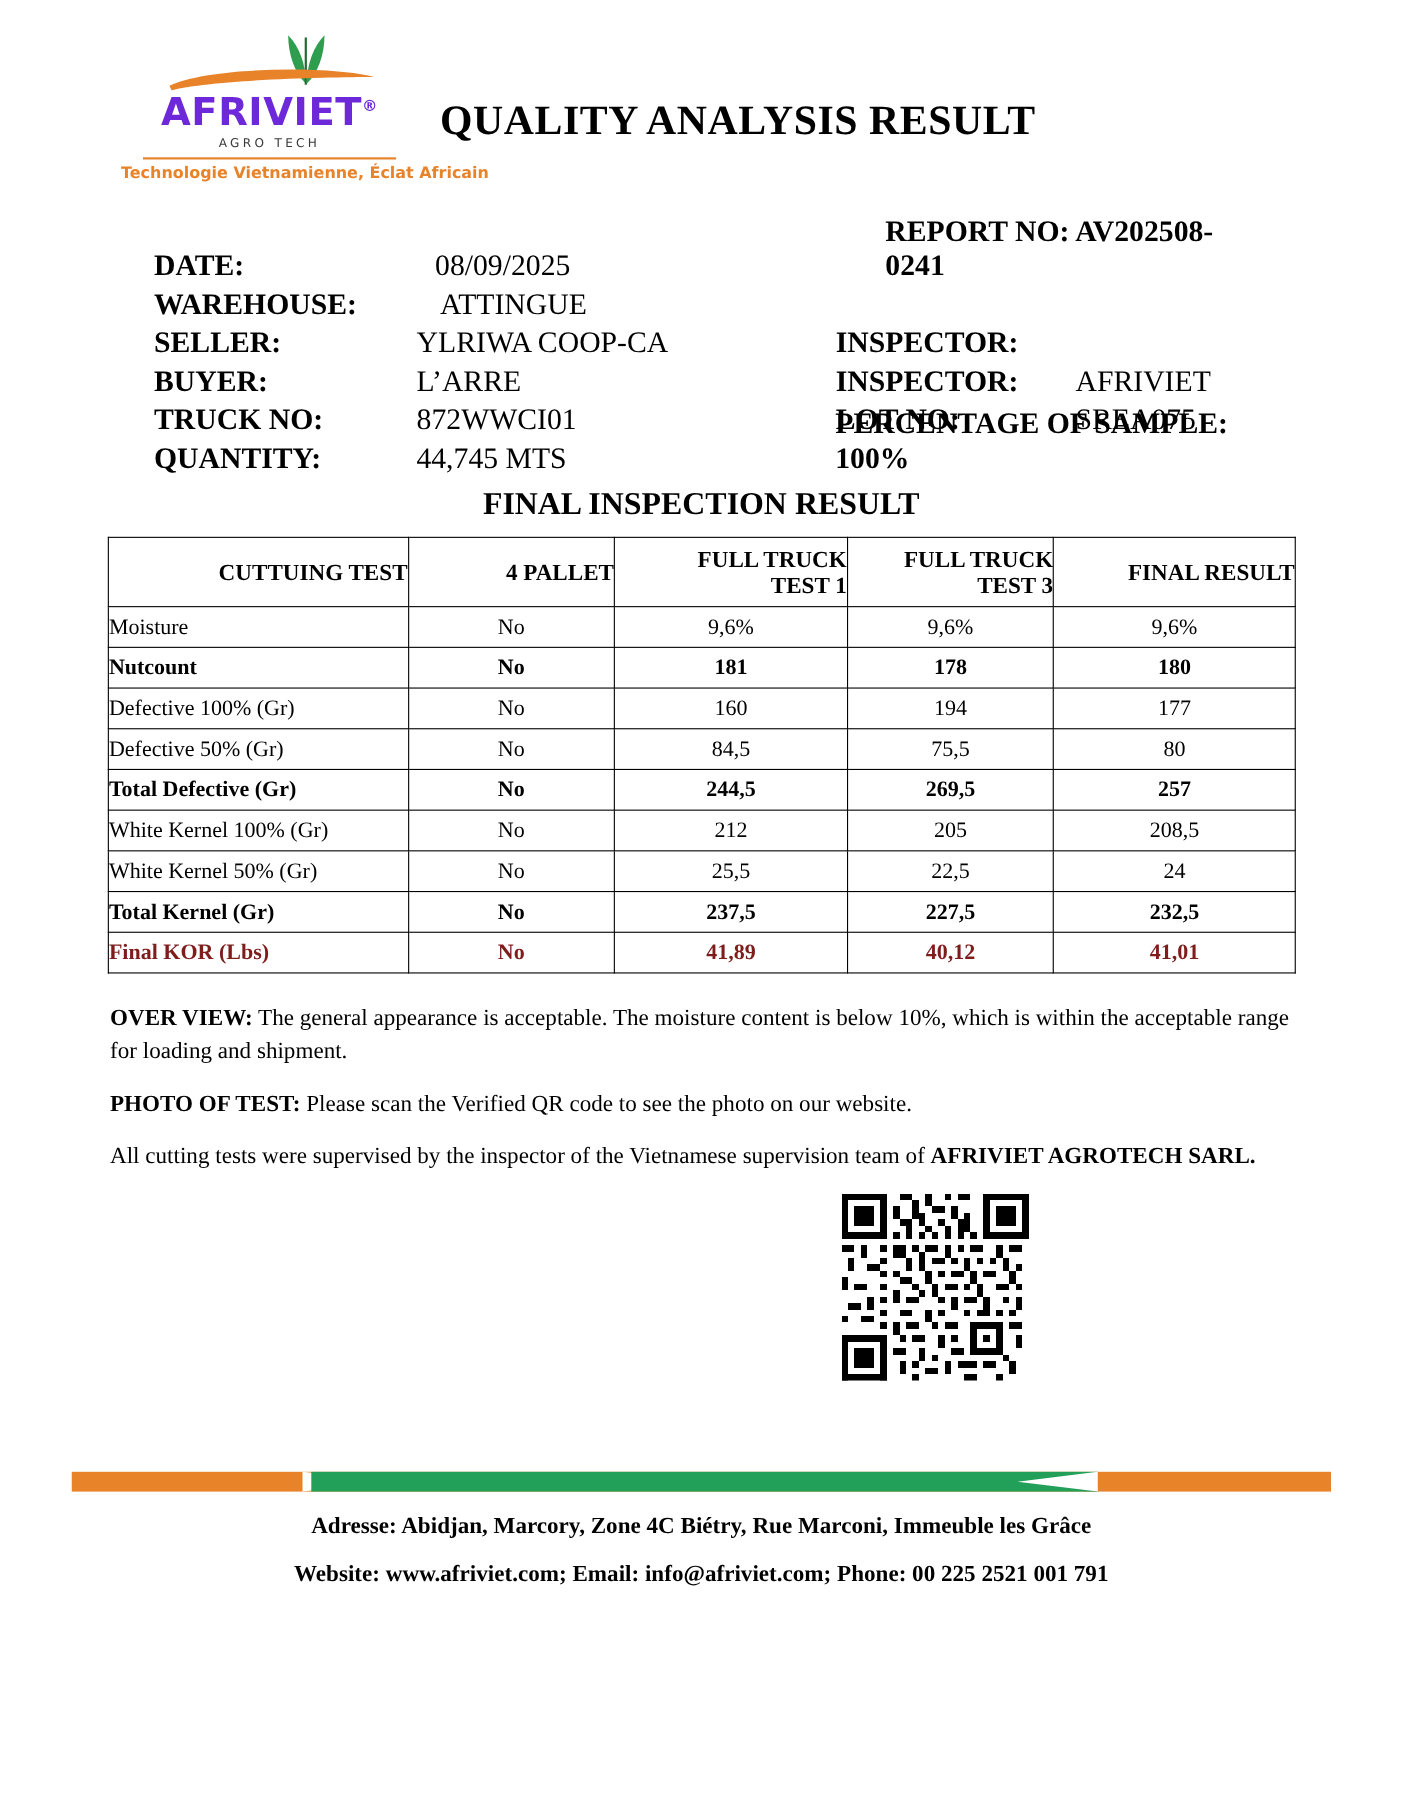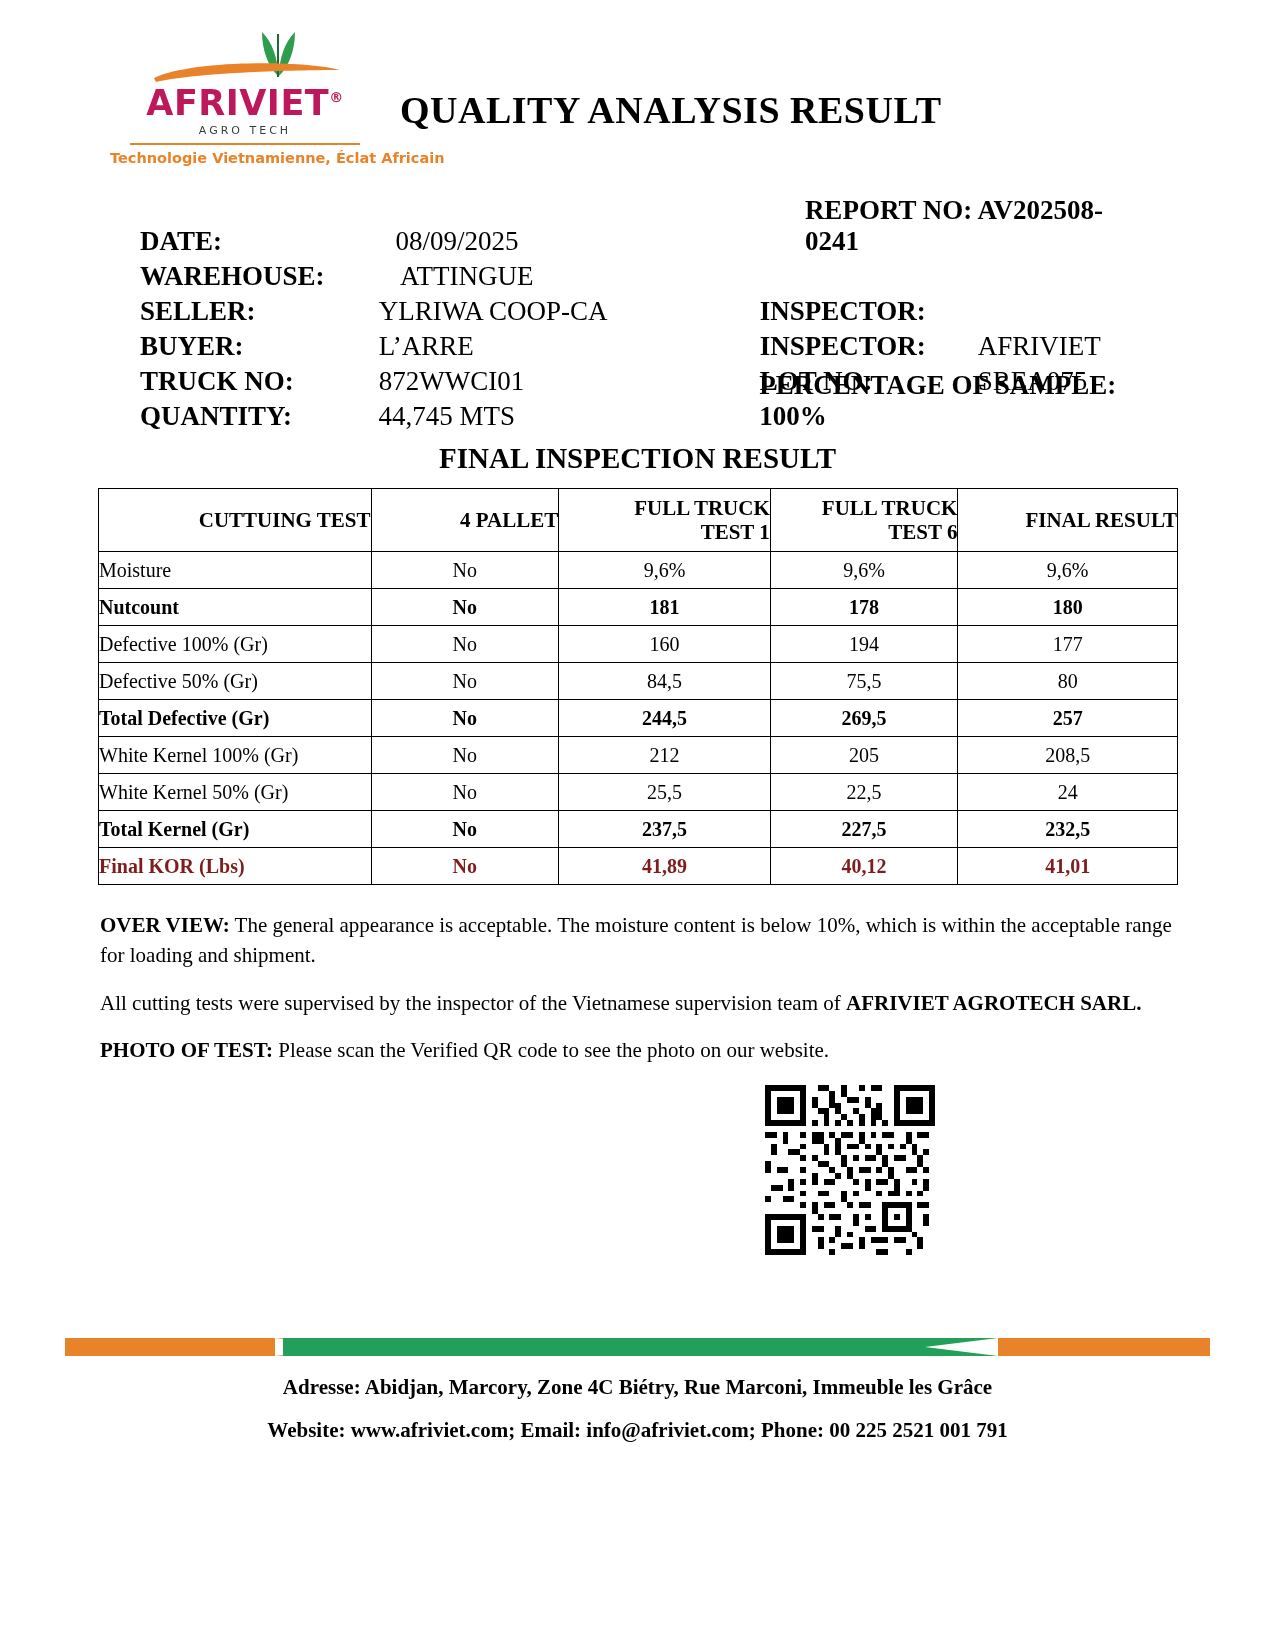--- a/index.html
+++ b/index.html
@@ -53,21 +53,21 @@
     left: 22px;
     top: 30px;
     width: 190px;
     height: 26px;
   }
   .logo-text {
     font-family: "DejaVu Sans", sans-serif;
     font-weight: bold;
     font-size: 35px;
     letter-spacing: 0.5px;
-    color: #be185d;
+    color: #6d28d9;
     line-height: 1;
     margin-top: 2px;
     white-space: nowrap;
   }
   .logo-text .reg {
     font-size: 14px;
     vertical-align: super;
   }
   .logo-sub {
     font-family: "DejaVu Sans", sans-serif;
@@ -311,21 +311,21 @@
     <thead>
       <tr>
         <th>CUTTUING TEST</th>
         <th>4 PALLET</th>
         <th>
           <span>FULL TRUCK</span><br>
           <span>TEST 1</span>
         </th>
         <th>
           <span>FULL TRUCK</span><br>
-          <span>TEST 6</span>
+          <span>TEST 3</span>
         </th>
         <th>FINAL RESULT</th>
       </tr>
     </thead>
     <tbody>
       <tr>
         <td class="c-label">Moisture</td>
         <td class="c-num">No</td>
         <td class="c-num">9,6%</td>
         <td class="c-num">9,6%</td>
@@ -385,22 +385,22 @@
         <td class="c-num">No</td>
         <td class="c-num">41,89</td>
         <td class="c-num">40,12</td>
         <td class="c-num">41,01</td>
       </tr>
     </tbody>
   </table>
 
   <div class="notes">
     <p><b>OVER VIEW:</b><span> The general appearance is acceptable. The moisture content is below 10%, which is within the acceptable range for loading and shipment.</span></p>
+    <p><b>PHOTO OF TEST:</b><span> Please scan the Verified QR code to see the photo on our website.</span></p>
     <p><span>All cutting tests were supervised by the inspector of the Vietnamese supervision team of </span><b>AFRIVIET AGROTECH SARL.</b></p>
-    <p><b>PHOTO OF TEST:</b><span> Please scan the Verified QR code to see the photo on our website.</span></p>
   </div>
 
   <div class="qr-wrap">
     <svg class="qr" viewBox="0 0 29 29" shape-rendering="crispEdges">
       <rect width="29" height="29" fill="#ffffff"></rect>
       <g fill="#000000">
 
         <rect x="0" y="0" width="7" height="1"></rect>
           <rect x="0" y="6" width="7" height="1"></rect>
         <rect x="0" y="0" width="1" height="7"></rect>

